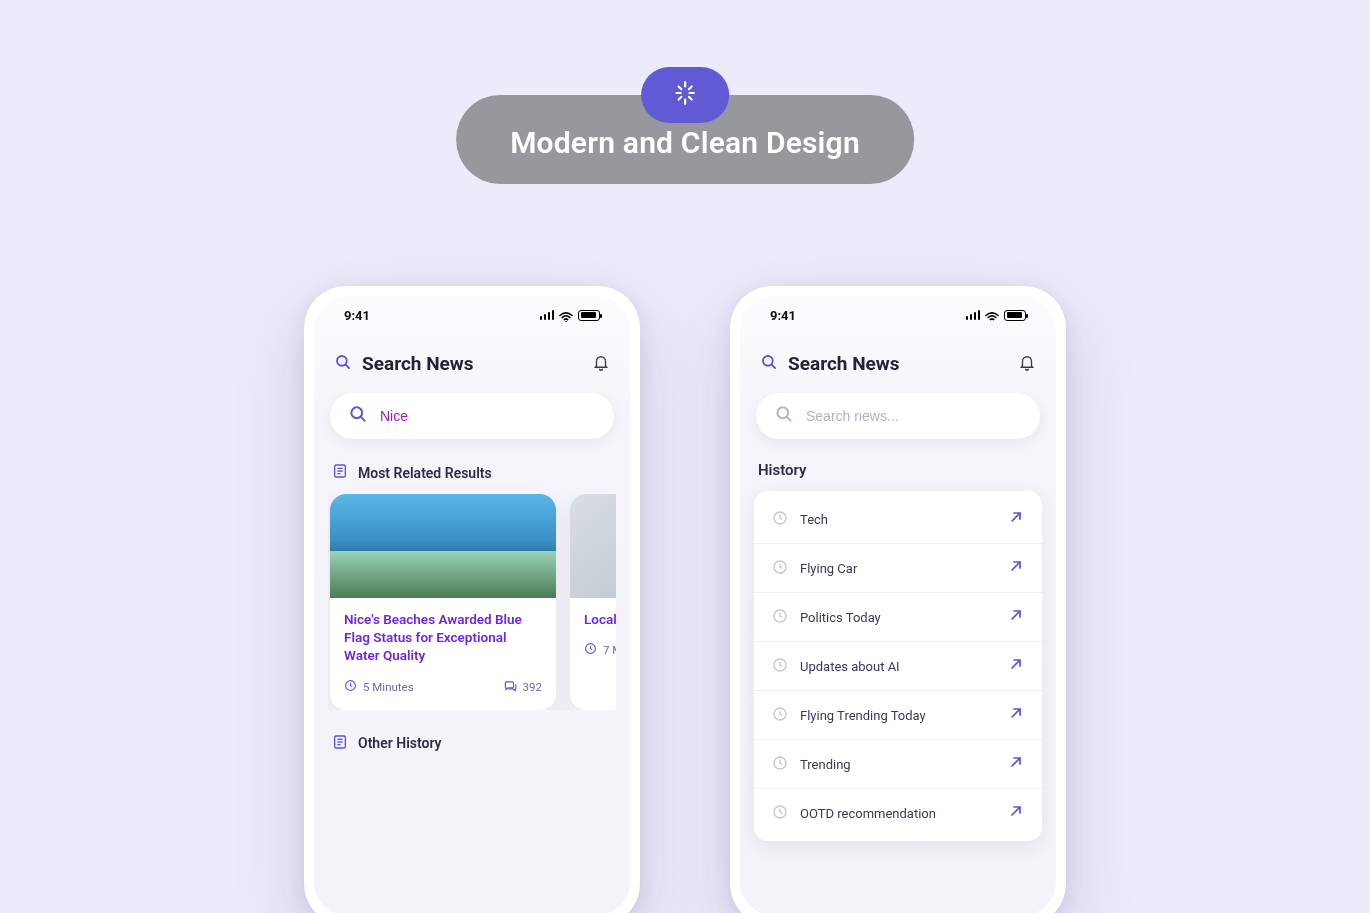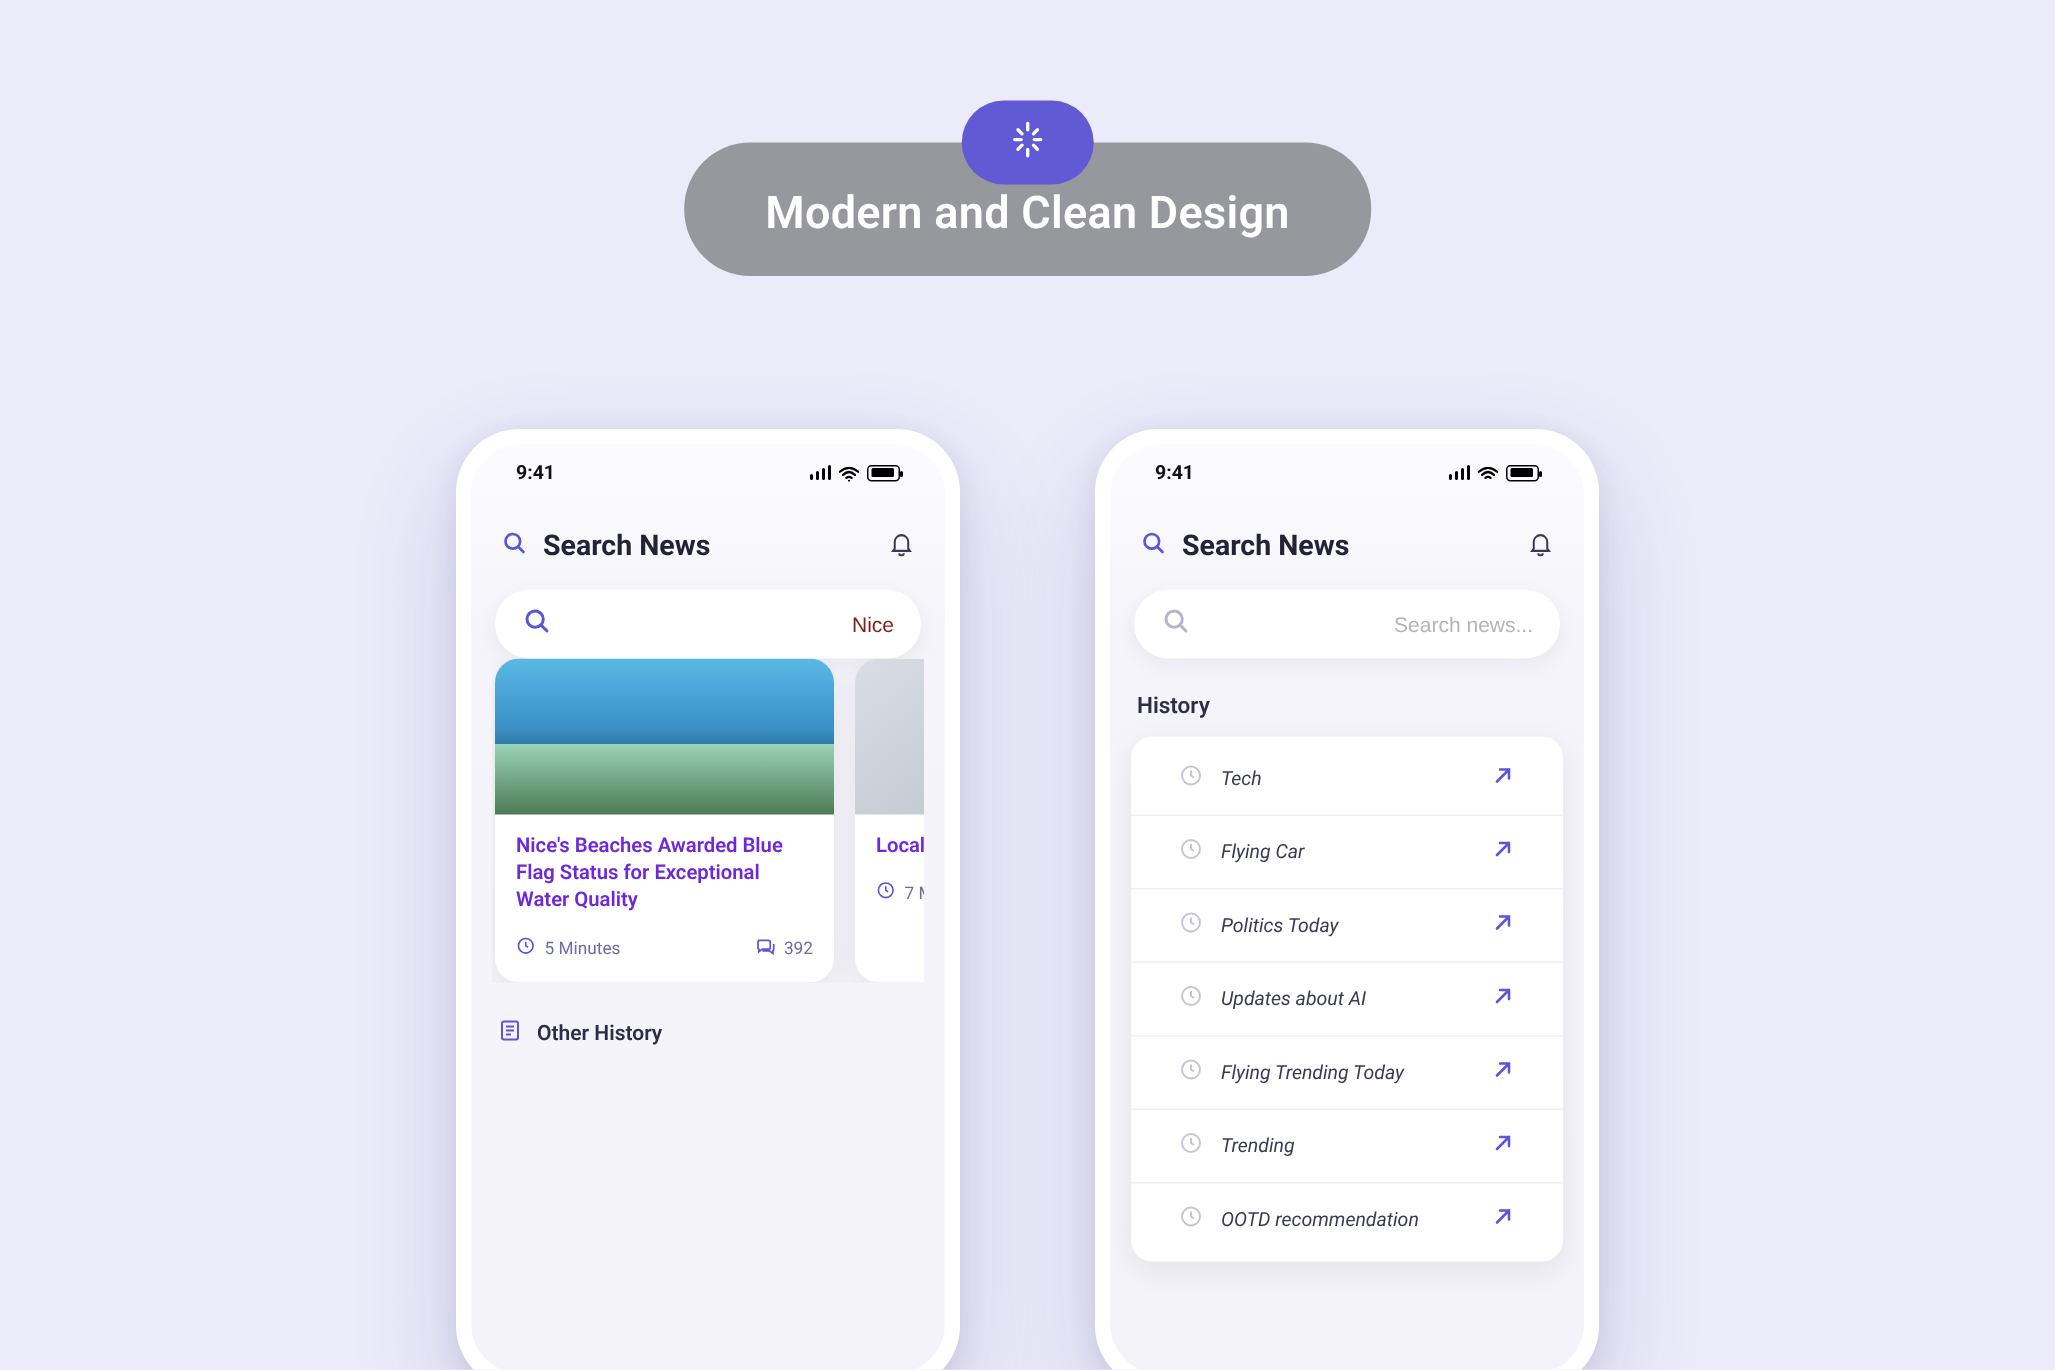--- a/index.html
+++ b/index.html
@@ -113,21 +113,21 @@
     height: 46px;
     display:flex;
     align-items:center;
     gap:12px;
     padding: 0 18px;
     box-shadow: 0 4px 14px rgba(40,40,80,0.06);
     margin: 6px 2px 0 2px;
   }
   .search-pill input {
     border:none; outline:none; background:transparent;
-    font-size: 14px; color:#7f1d1d; flex:1;text-align:right;
+    font-size: 14px; color:#a21caf; flex:1;
   }
   .search-pill input::placeholder { color:#B4B3BE; }
   .icon-search-big { width:20px; height:20px; }
 
   
   .section {
     display:flex; align-items:center; gap:10px;
     margin: 24px 4px 12px 4px;
     font-size: 14px; font-weight: 600; color:#2d2d45;
   }
@@ -164,23 +164,22 @@
 
   
   .history-card {
     background:#fff; border-radius:14px;
     box-shadow: 0 6px 20px rgba(40,40,80,0.08);
     margin: 4px 0 0 0;
     padding: 4px 0;
   }
   .hrow {
     display:flex; align-items:center; justify-content:space-between;
-    padding: 14px 32px;
+    padding: 14px 18px;
     border-bottom: 1px solid #F0EFF5;
-    font-style: italic;
   }
   .hrow:last-child { border-bottom:none; }
   .hleft { display:flex; align-items:center; gap:12px; color:#3a3a56; font-size:13px; }
   .hclock { width:16px; height:16px; color:#C6C5D4; }
   .harrow { width:16px; height:16px; color:#5A56D6; }
 
   .clk { width:13px; height:13px; }
   .chat { width:14px; height:14px; }
 </style>
 </head>
@@ -249,20 +248,31 @@
       <div class="search-pill">
         <span>
           <svg class="icon-search-big" viewBox="0 0 24 24" fill="none" stroke="#5A56D6" stroke-width="2.4">
               <circle cx="10.5" cy="10.5" r="6.5"></circle>
               <line x1="20" y1="20" x2="15.5" y2="15.5" stroke-linecap="round"></line>
             </svg>
         </span>
         <input type="text" value="Nice" style="">
       </div>
 
+      <div class="section">
+        <span>
+          <svg viewBox="0 0 24 24" fill="none" stroke="#5A56D6" stroke-width="2">
+              <rect x="4" y="3" width="16" height="18" rx="2"></rect>
+              <line x1="8" y1="8" x2="16" y2="8"></line>
+              <line x1="8" y1="12" x2="16" y2="12"></line>
+              <line x1="8" y1="16" x2="13" y2="16"></line>
+            </svg>
+        </span>
+        <span>Most Related Results</span>
+      </div>
 
       <div class="cards-row">
         <div class="card">
           <div class="card-img"></div>
           <div class="card-body">
             <div class="card-title">Nice's Beaches Awarded Blue Flag Status for Exceptional Water Quality</div>
             <div class="card-meta">
               <div class="meta-left">
                 <span><svg class="clk" viewBox="0 0 24 24" fill="none" stroke="#5A56D6" stroke-width="2">
                       <circle cx="12" cy="12" r="9"></circle>

